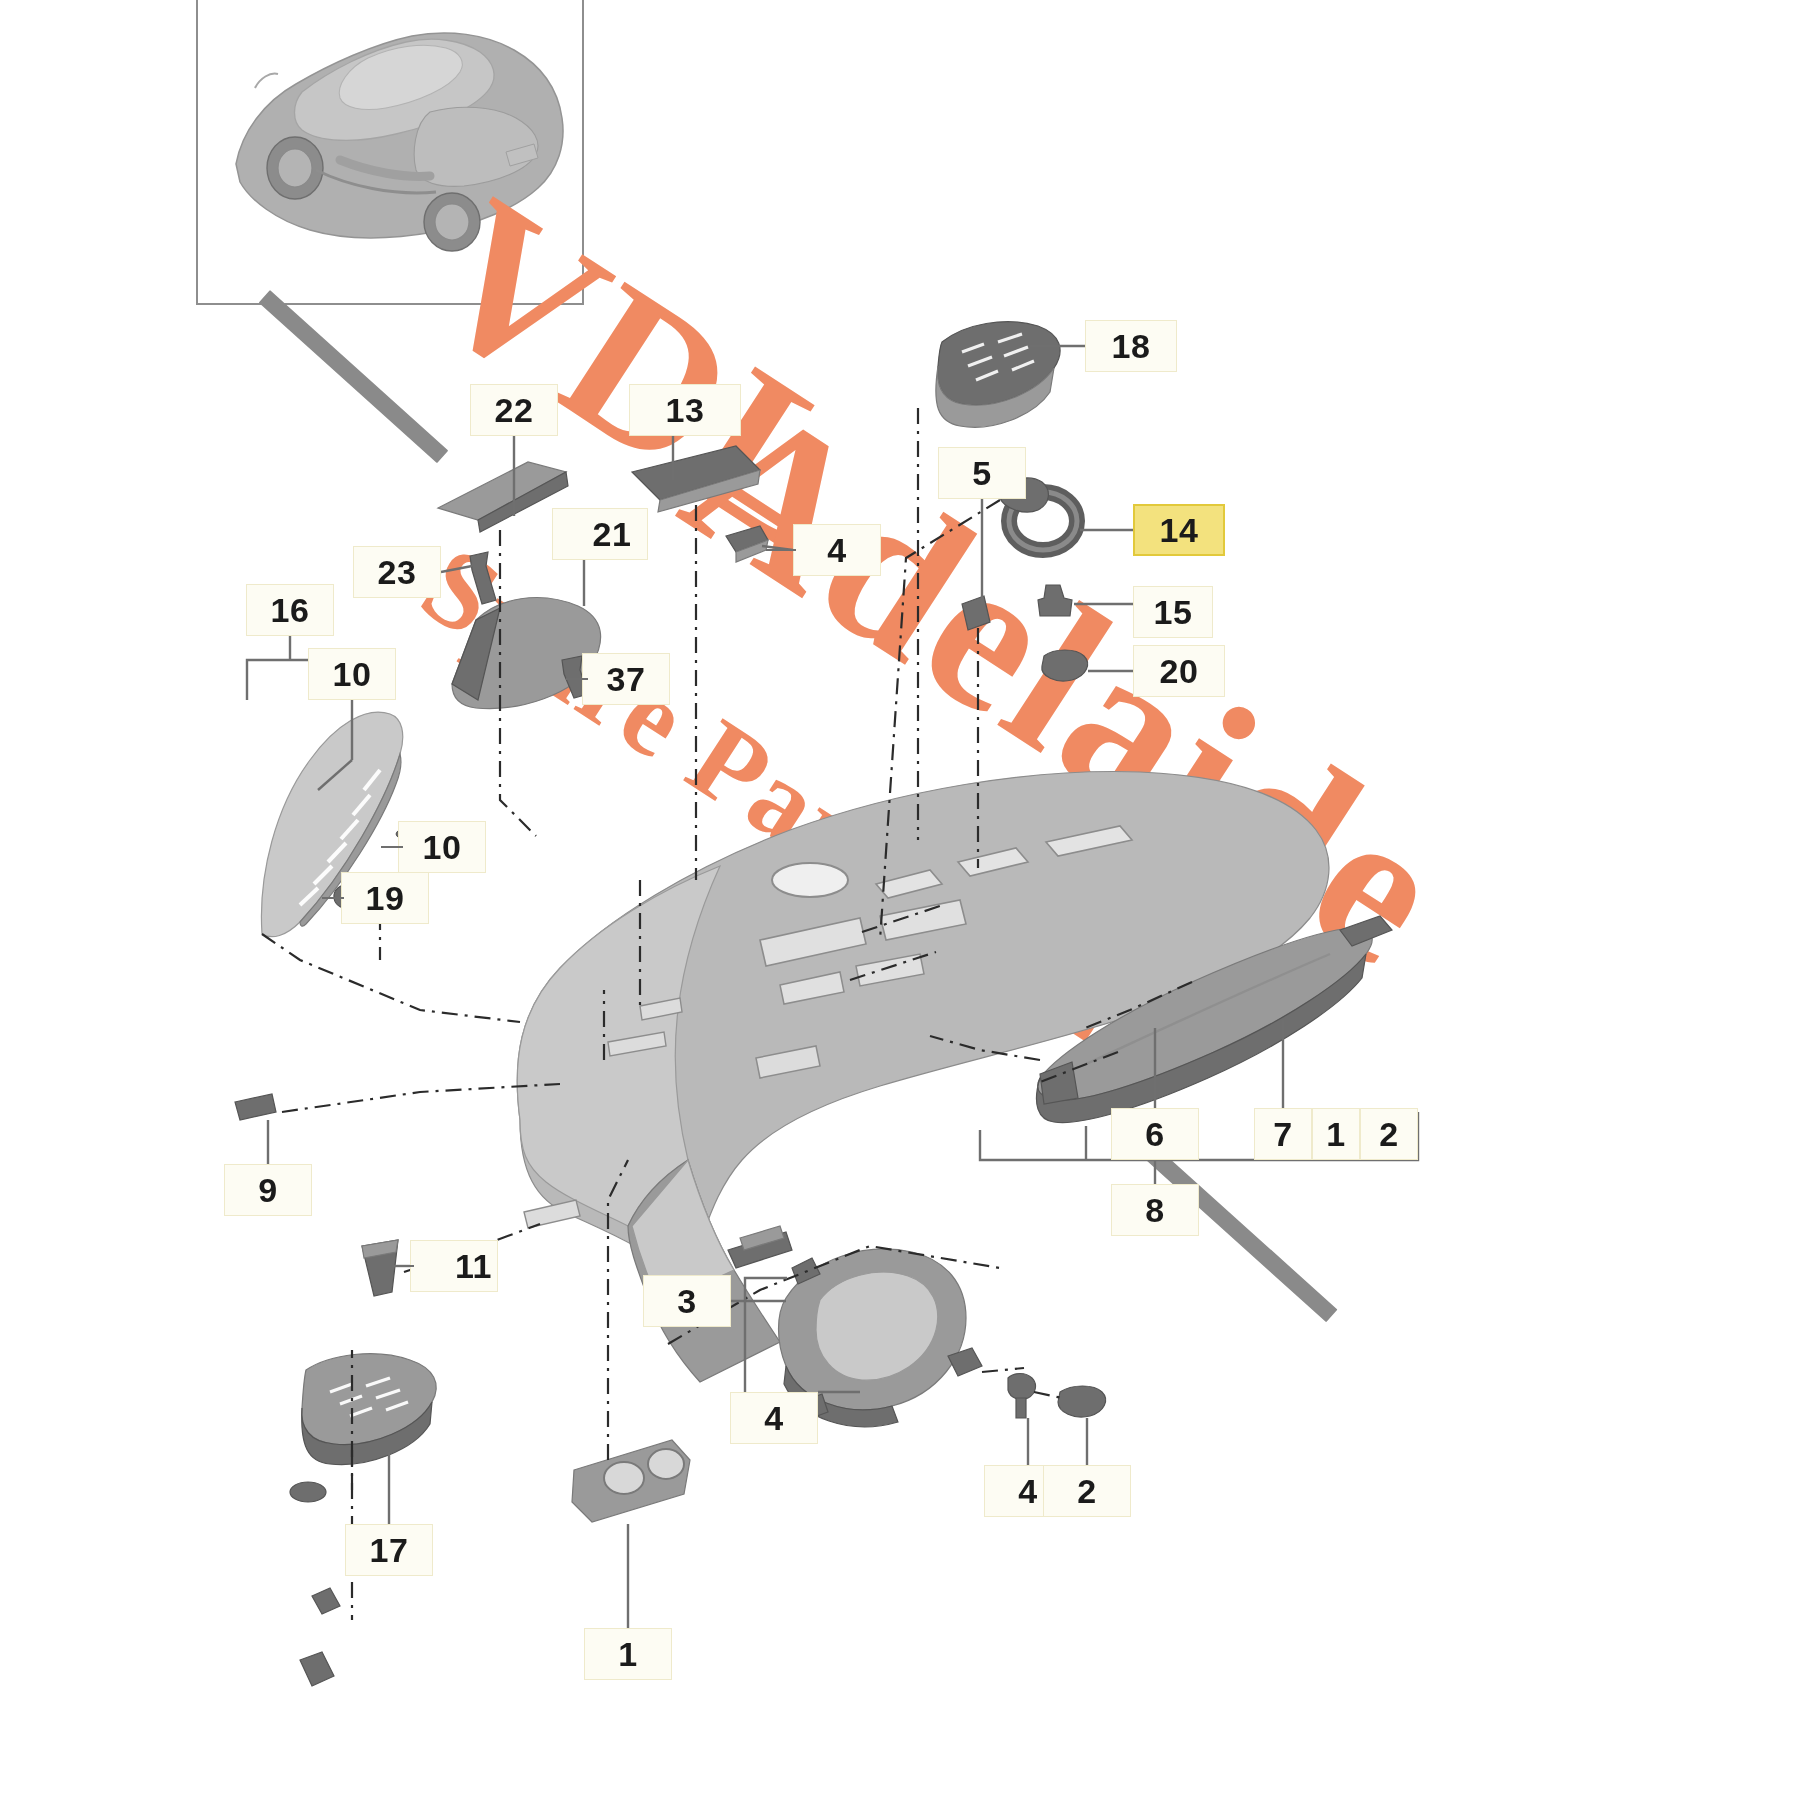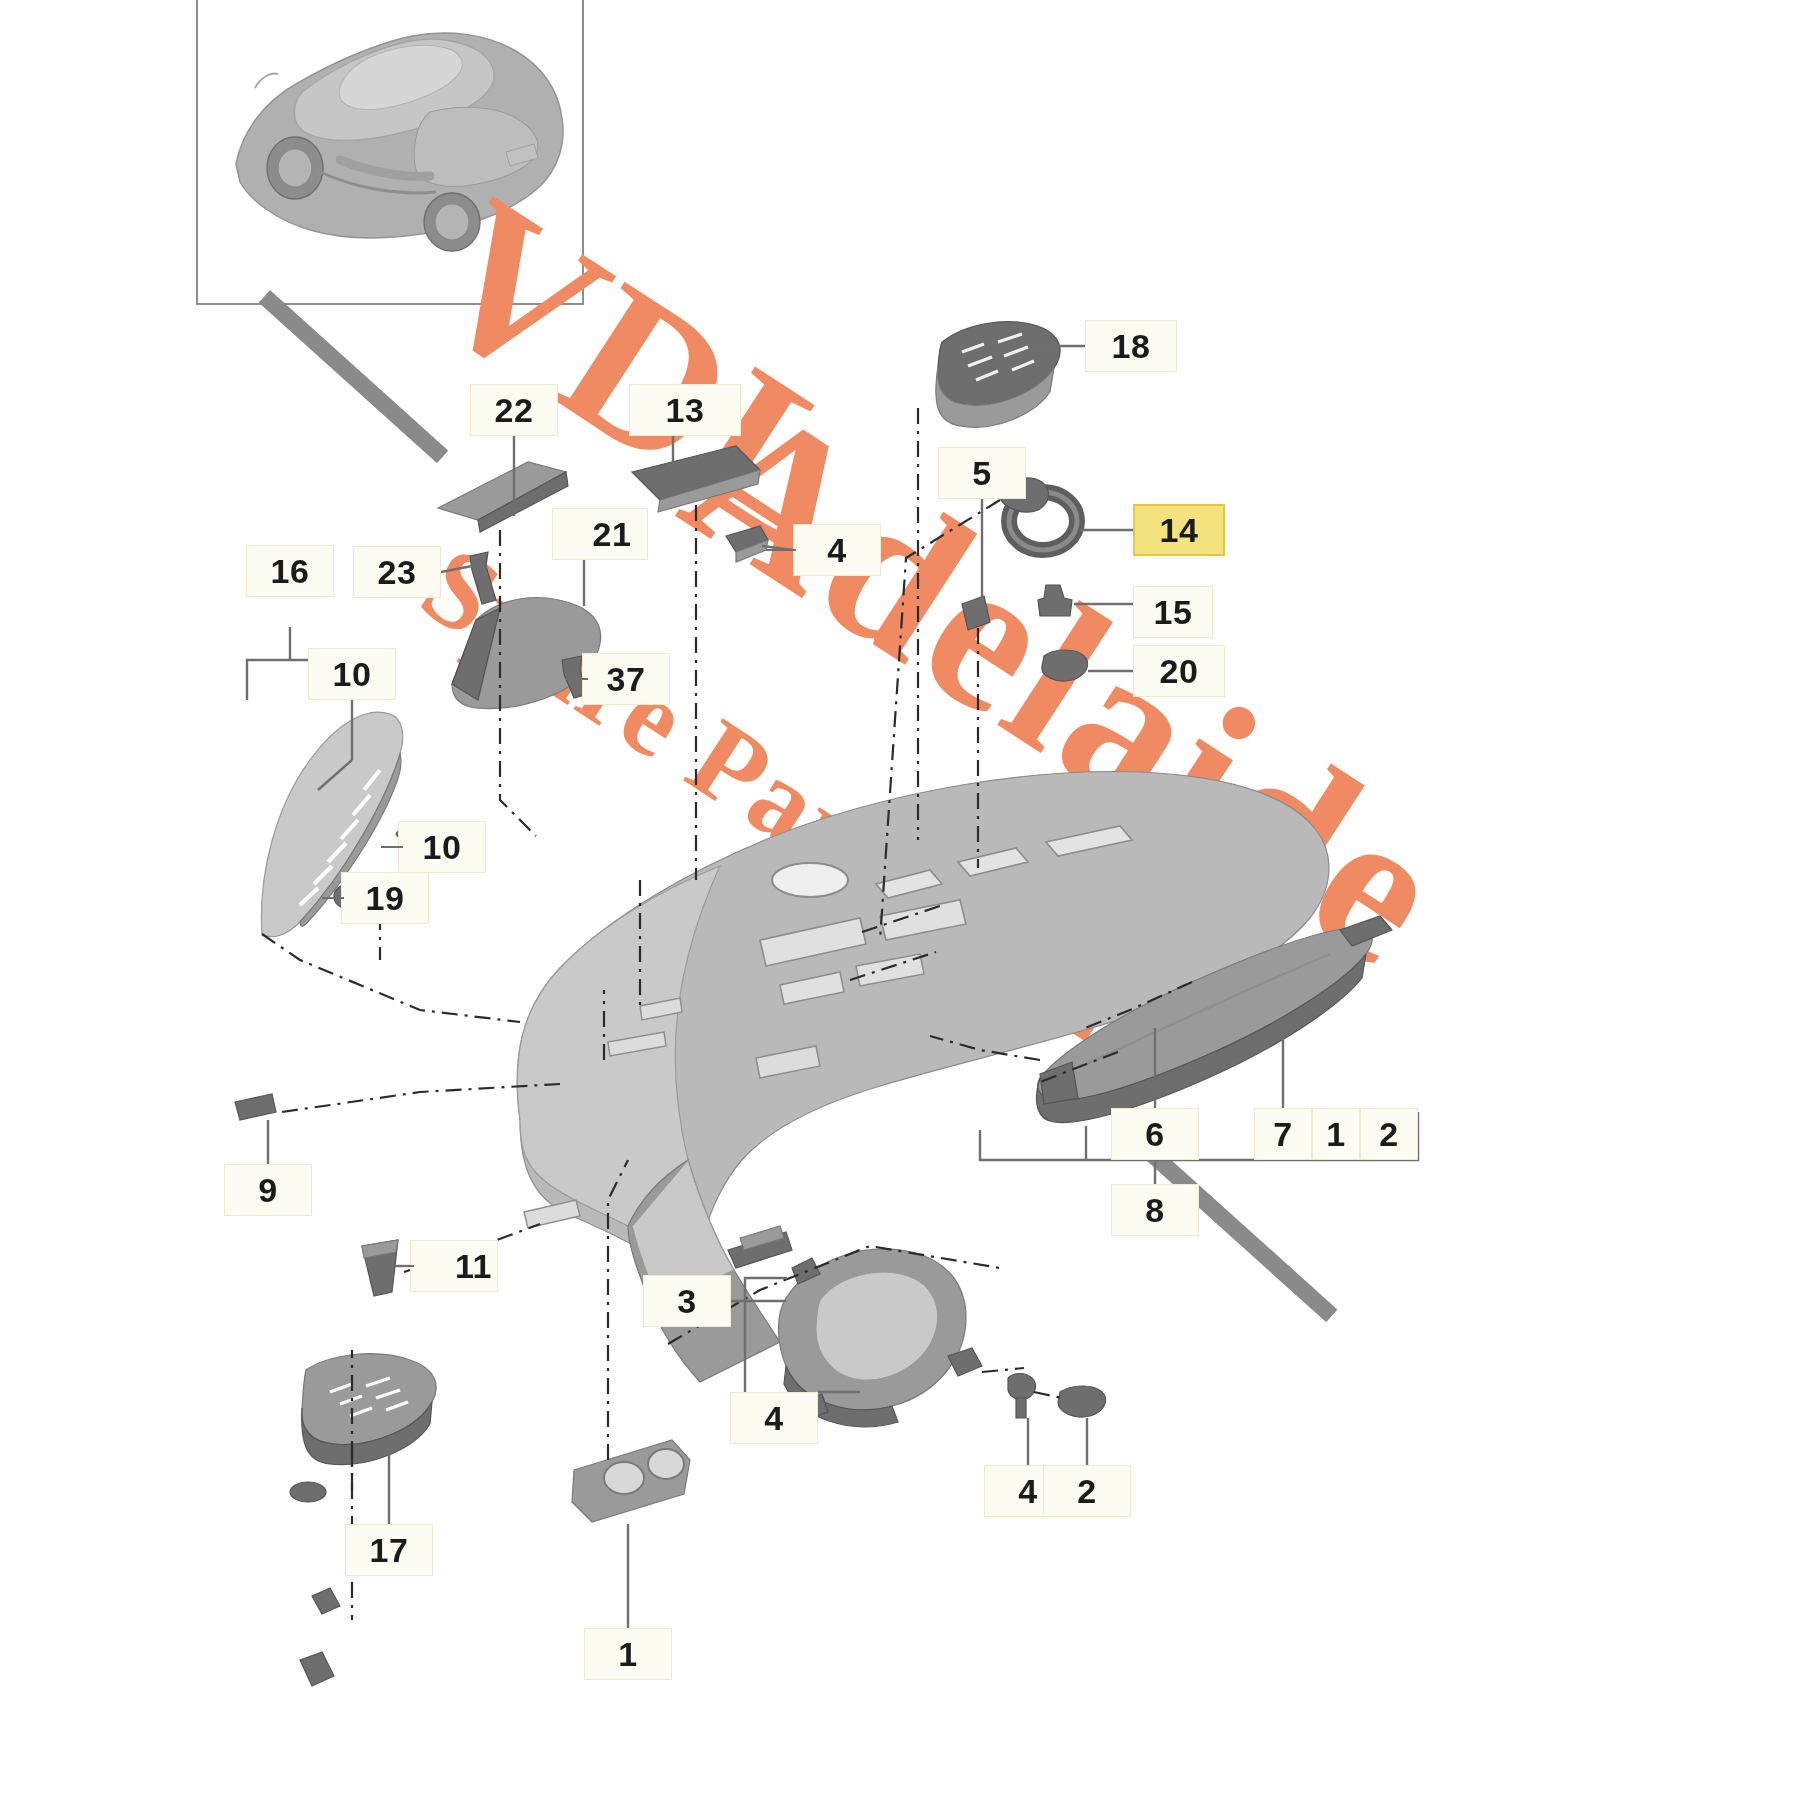--- a/index.html
+++ b/index.html
@@ -372,21 +372,21 @@
   <div class="lbl" style="left:629px;top:384px;width:112px;height:52px;">13</div>
   <div class="lbl" style="left:1085px;top:320px;width:92px;height:52px;">18</div>
   <div class="lbl" style="left:938px;top:447px;width:88px;height:52px;">5</div>
   <div class="lbl hl" style="left:1133px;top:504px;width:92px;height:52px;">14</div>
   <div class="lbl" style="left:1133px;top:586px;width:80px;height:52px;">15</div>
   <div class="lbl" style="left:1133px;top:645px;width:92px;height:52px;">20</div>
   <div class="lbl" style="left:793px;top:524px;width:88px;height:52px;">4</div>
   <div class="lbl" style="left:353px;top:546px;width:88px;height:52px;">23</div>
   <div class="lbl" style="left:552px;top:508px;width:96px;height:52px;padding-left:24px;">21</div>
   <div class="lbl" style="left:582px;top:653px;width:88px;height:52px;">37</div>
-  <div class="lbl" style="left:246px;top:545px;width:88px;height:52px;">16</div>
+  <div class="lbl" style="left:246px;top:584px;width:88px;height:52px;">16</div>
   <div class="lbl" style="left:308px;top:648px;width:88px;height:52px;">10</div>
   <div class="lbl" style="left:398px;top:821px;width:88px;height:52px;">10</div>
   <div class="lbl" style="left:341px;top:872px;width:88px;height:52px;">19</div>
   <div class="lbl" style="left:224px;top:1164px;width:88px;height:52px;">9</div>
   <div class="lbl" style="left:410px;top:1240px;width:88px;height:52px;padding-left:39px;">11</div>
   <div class="lbl" style="left:345px;top:1524px;width:88px;height:52px;">17</div>
   <div class="lbl" style="left:584px;top:1628px;width:88px;height:52px;">1</div>
   <div class="lbl" style="left:643px;top:1275px;width:88px;height:52px;">3</div>
   <div class="lbl" style="left:730px;top:1392px;width:88px;height:52px;">4</div>
   <div class="lbl" style="left:984px;top:1465px;width:88px;height:52px;">4</div>

